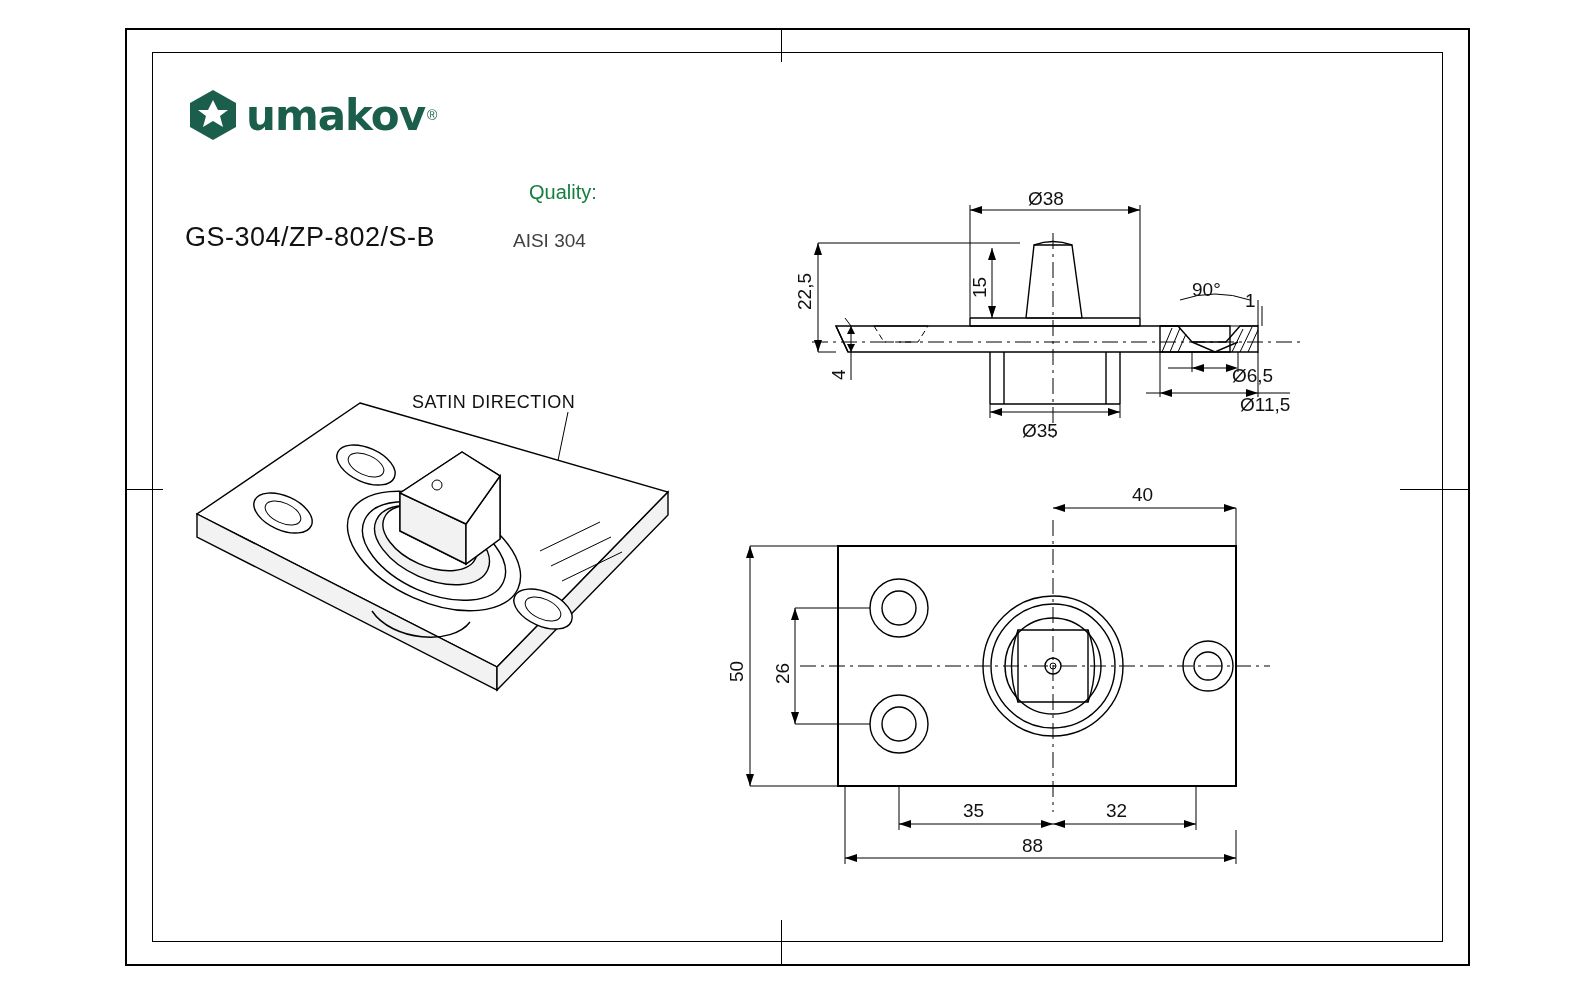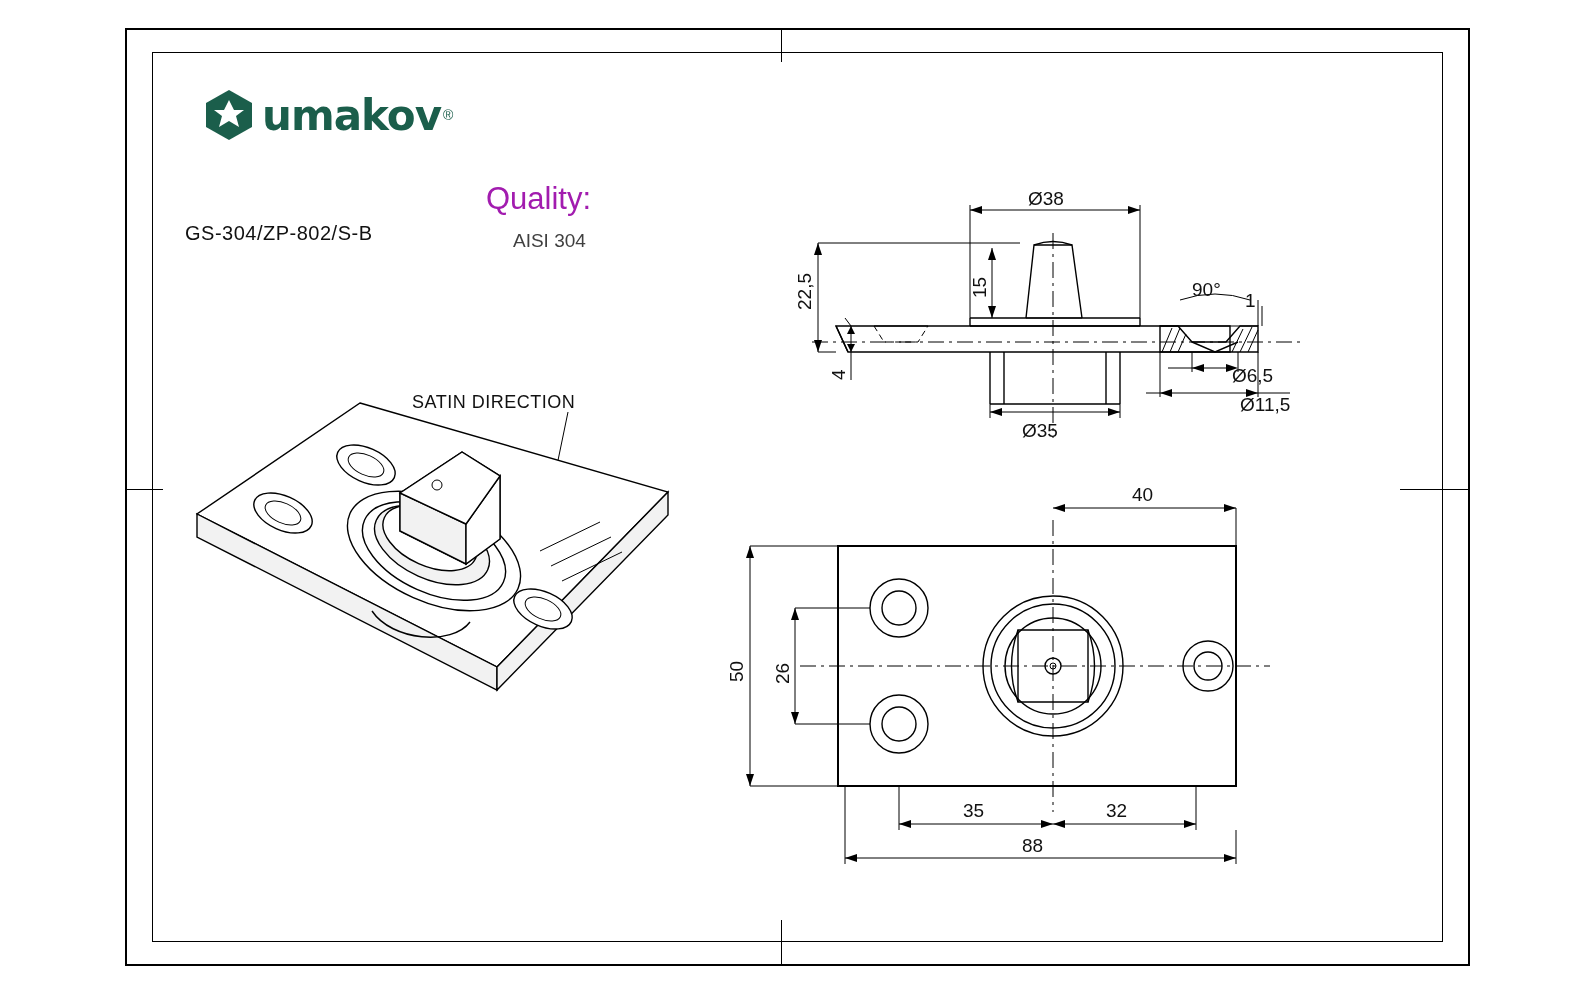--- a/index.html
+++ b/index.html
@@ -11,27 +11,27 @@
   .frame-inner{position:absolute;left:152px;top:52px;width:1291px;height:890px;border:1px solid #000;box-sizing:border-box;}
 
   
   .reg{position:absolute;background:#000;}
   .reg.v-top{left:781px;top:28px;width:1px;height:34px;}
   .reg.v-bot{left:781px;top:920px;width:1px;height:46px;}
   .reg.h-left{left:125px;top:489px;width:38px;height:1px;}
   .reg.h-right{left:1400px;top:489px;width:70px;height:1px;}
 
   
-  .logo{position:absolute;left:202px;top:88px;display:flex;align-items:center;}
+  .logo{position:absolute;left:186px;top:88px;display:flex;align-items:center;}
   .logo-mark{width:54px;height:54px;}
   .logo-text{font-size:42px;font-weight:bold;color:#1b5e4b;letter-spacing:-1px;margin-left:6px;font-family:"DejaVu Sans",sans-serif;}
   .logo-reg{font-size:14px;color:#1b5e4b;vertical-align:super;margin-left:2px;}
 
-  .code{position:absolute;left:185px;top:222px;font-size:20px;letter-spacing:0.5px;color:#111;font-family:"Liberation Sans",sans-serif;}
-  .quality-label{position:absolute;left:486px;top:181px;font-size:31px;color:#a21caf;}
+  .code{position:absolute;left:185px;top:222px;font-size:27px;letter-spacing:0.5px;color:#111;font-family:"Liberation Sans",sans-serif;}
+  .quality-label{position:absolute;left:529px;top:181px;font-size:20px;color:#15803d;}
   .quality-value{position:absolute;left:513px;top:230px;font-size:19px;color:#404040;}
 
   .satin-label{position:absolute;left:412px;top:392px;font-size:18px;letter-spacing:0.5px;color:#111;text-align:center;}
 
   svg{position:absolute;left:0;top:0;width:1590px;height:997px;pointer-events:none;}
   .ln{stroke:#000;fill:none;stroke-width:1.4;}
   .ln-th{stroke:#000;fill:none;stroke-width:2;}
   .thin{stroke:#000;fill:none;stroke-width:1;}
   .dash{stroke:#000;fill:none;stroke-width:1;stroke-dasharray:16 5 3 5;}
   .hid{stroke:#000;fill:none;stroke-width:1;stroke-dasharray:6 4;}

